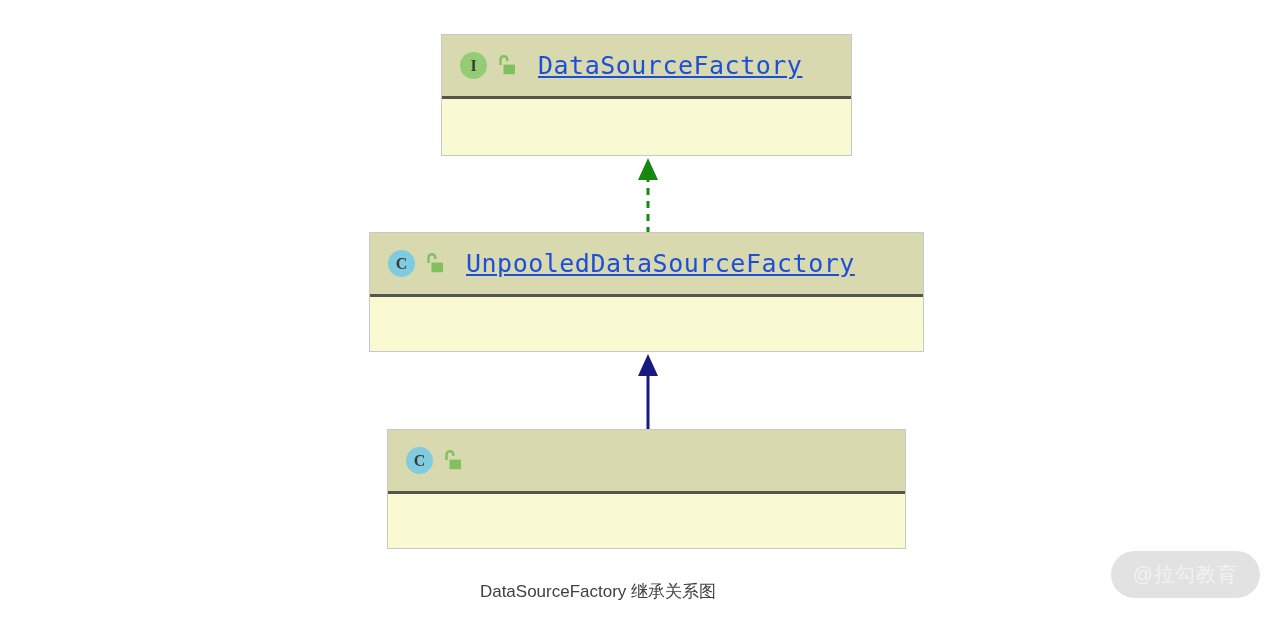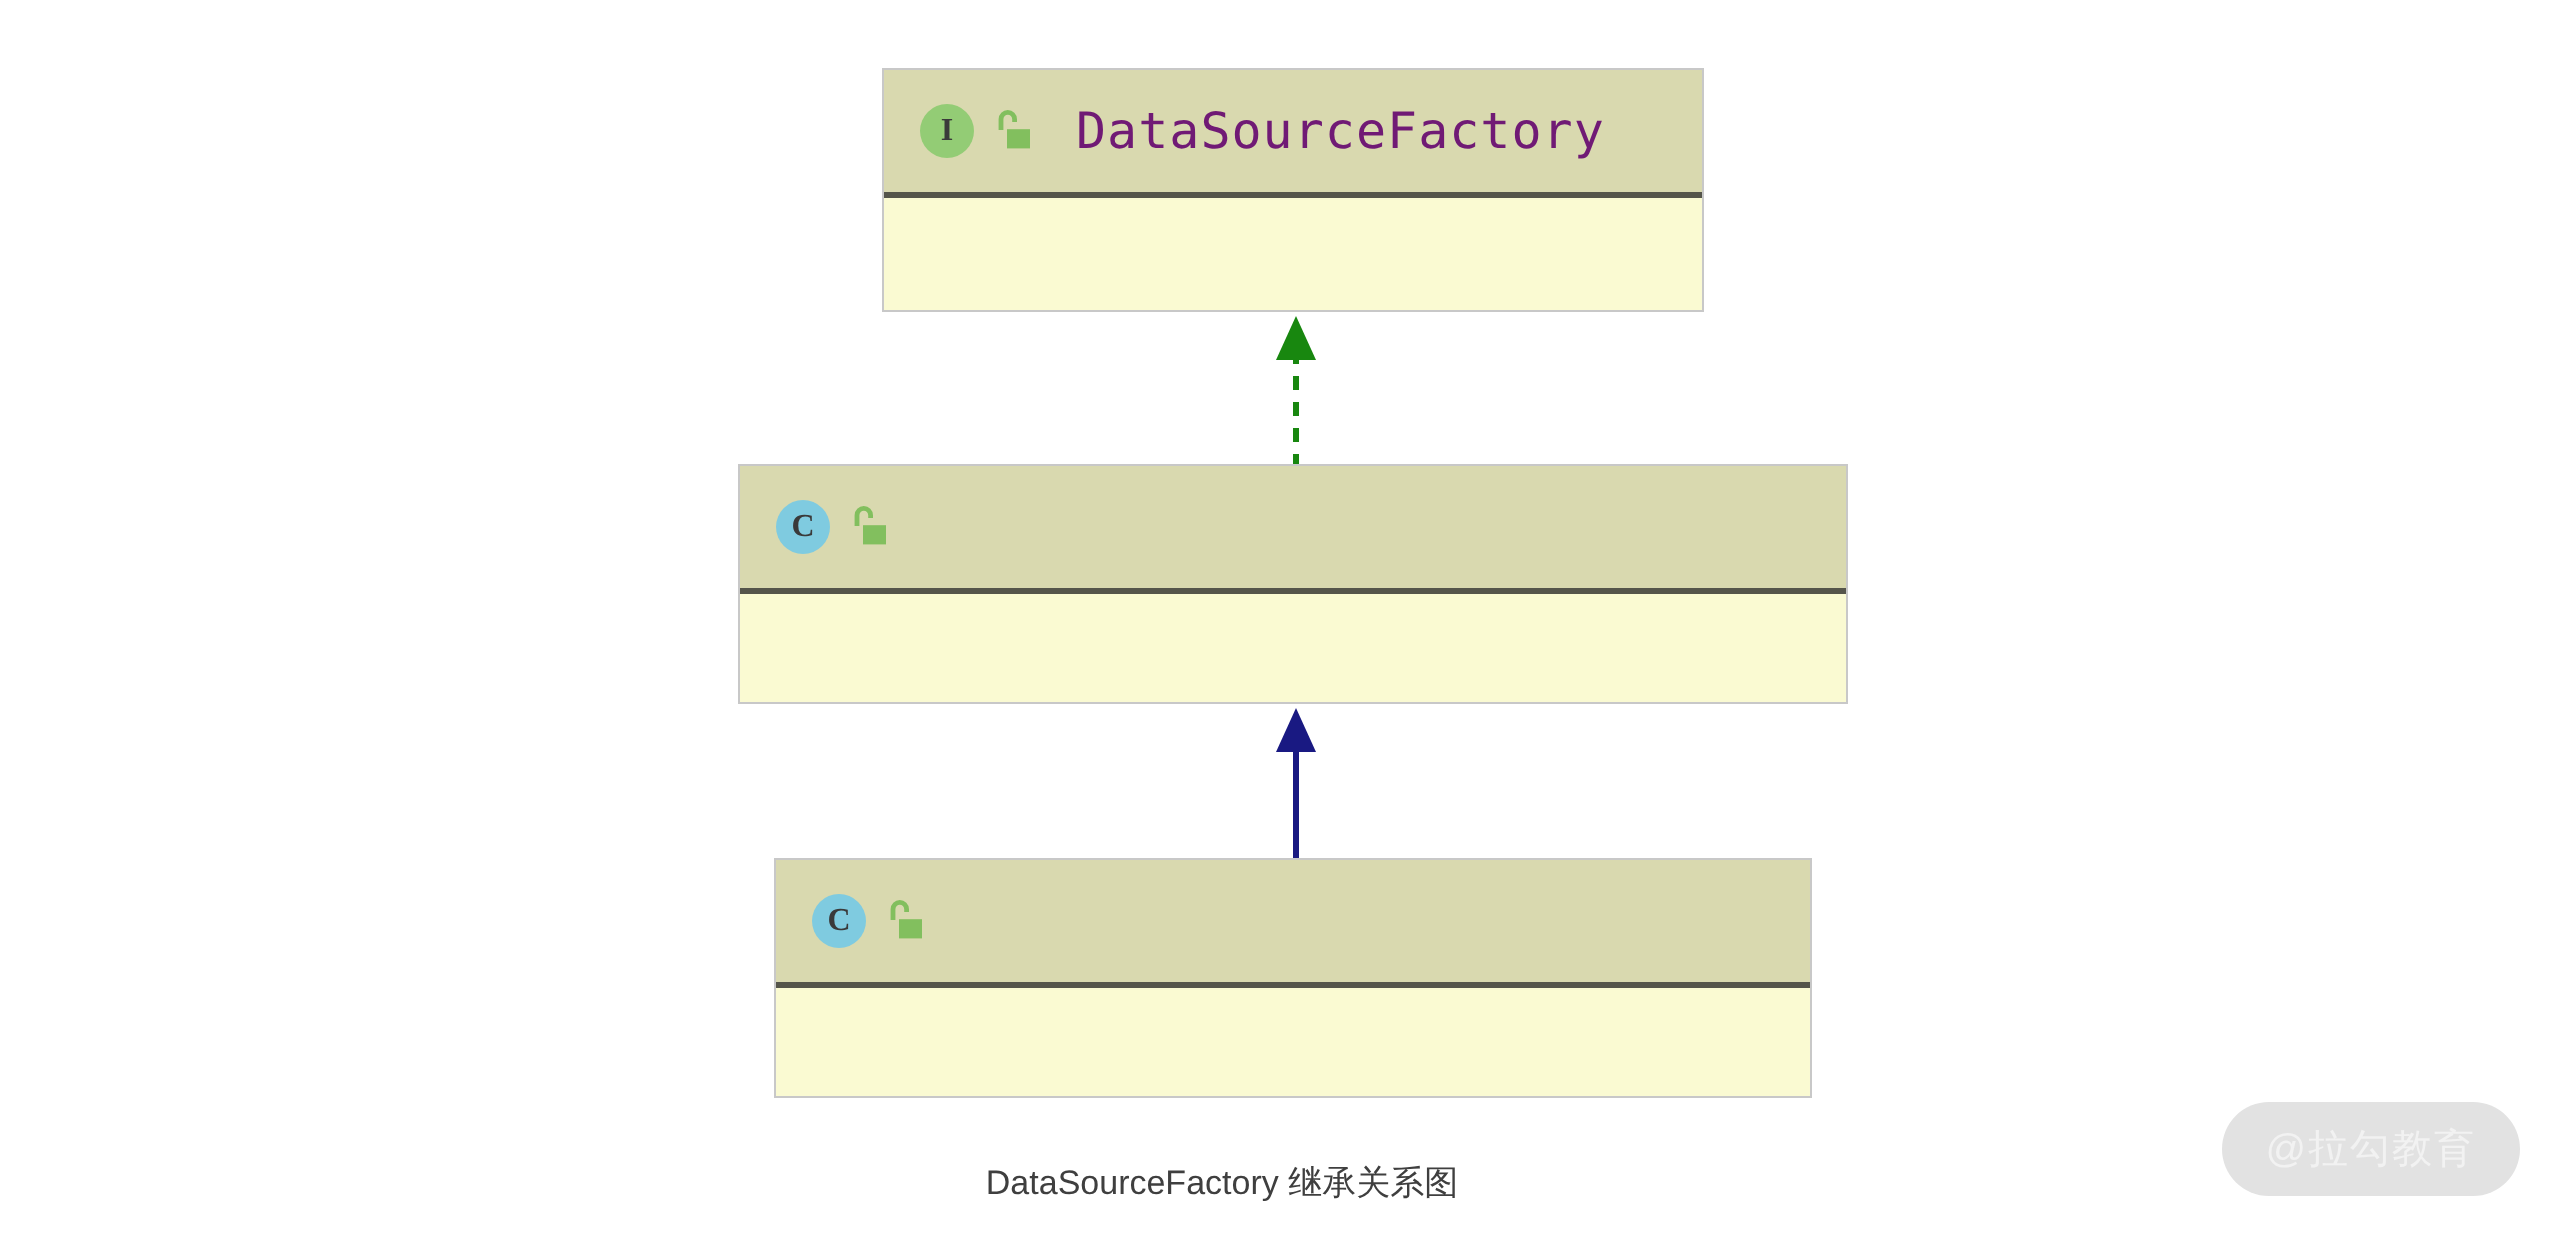--- a/index.html
+++ b/index.html
@@ -68,34 +68,35 @@
     margin-left: 9px;
     display: block;
   }
 
   
   .uml-name {
     margin-left: 22px;
     font-family: "DejaVu Sans Mono", "Liberation Mono", monospace;
     font-size: 25px;
     letter-spacing: 0.5px;
-    color: #701a75;
+    color: #1d4ed8;
     white-space: nowrap;
+    text-decoration: underline;
   }
 
   
   .connector {
     position: absolute;
     overflow: visible;
   }
 
   
   .caption {
     position: absolute;
-    left: 13px;
+    left: 0;
     width: 1196px;
     text-align: center;
     font-size: 17px;
     color: #3f3f3f;
     white-space: nowrap;
   }
 
   
   .watermark {
     position: absolute;
@@ -137,20 +138,21 @@
 
   <div class="uml-box" style="left:369px; top:232px; width:555px; height:120px;">
     <div class="uml-header">
       <span class="badge badge-class">C</span>
       <span class="lock-icon">
         <svg viewBox="0 0 20 22" width="20" height="22" aria-hidden="true">
           <path d="M4.5 10 L4.5 4.6 A3.4 3.4 0 0 1 11.3 4.6 L11.3 6.0" fill="none" stroke="#82bf5e" stroke-width="2.4"></path>
           <rect x="7.5" y="9.6" width="11.5" height="9.6" fill="#82bf5e"></rect>
         </svg>
       </span>
+      <span class="uml-name">UnpooledDataSourceFactory</span>
     </div>
     <div class="uml-body"></div>
   </div>
 
   <svg class="connector" style="left:628px; top:352px; width:40px; height:78px;" viewBox="0 0 40 78">
     <line x1="20" y1="78" x2="20" y2="22" stroke="#191982" stroke-width="3"></line>
     <polygon points="20,2 30,24 10,24" fill="#191982"></polygon>
   </svg>
 
   <div class="uml-box" style="left:387px; top:429px; width:519px; height:120px;">

